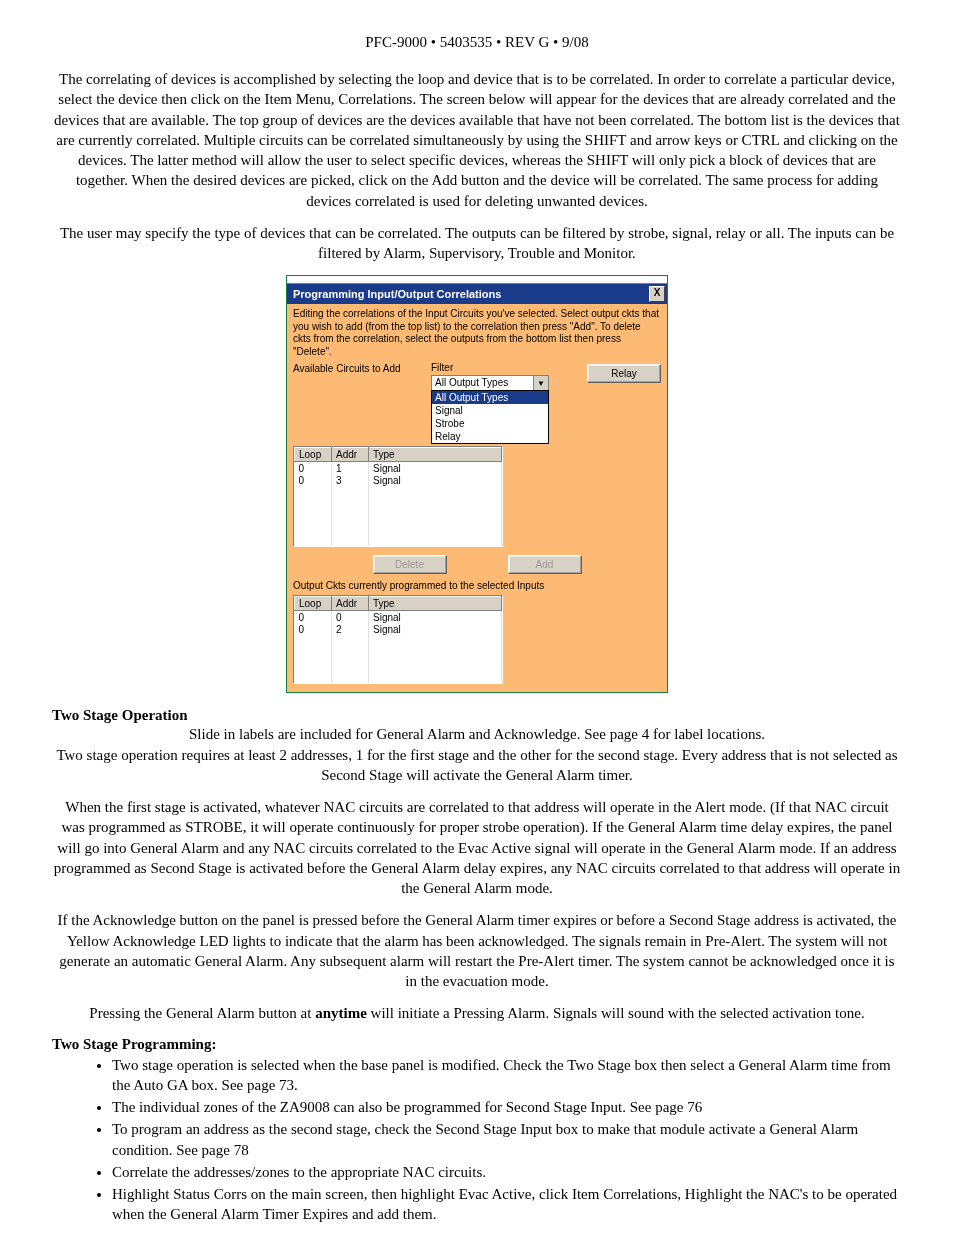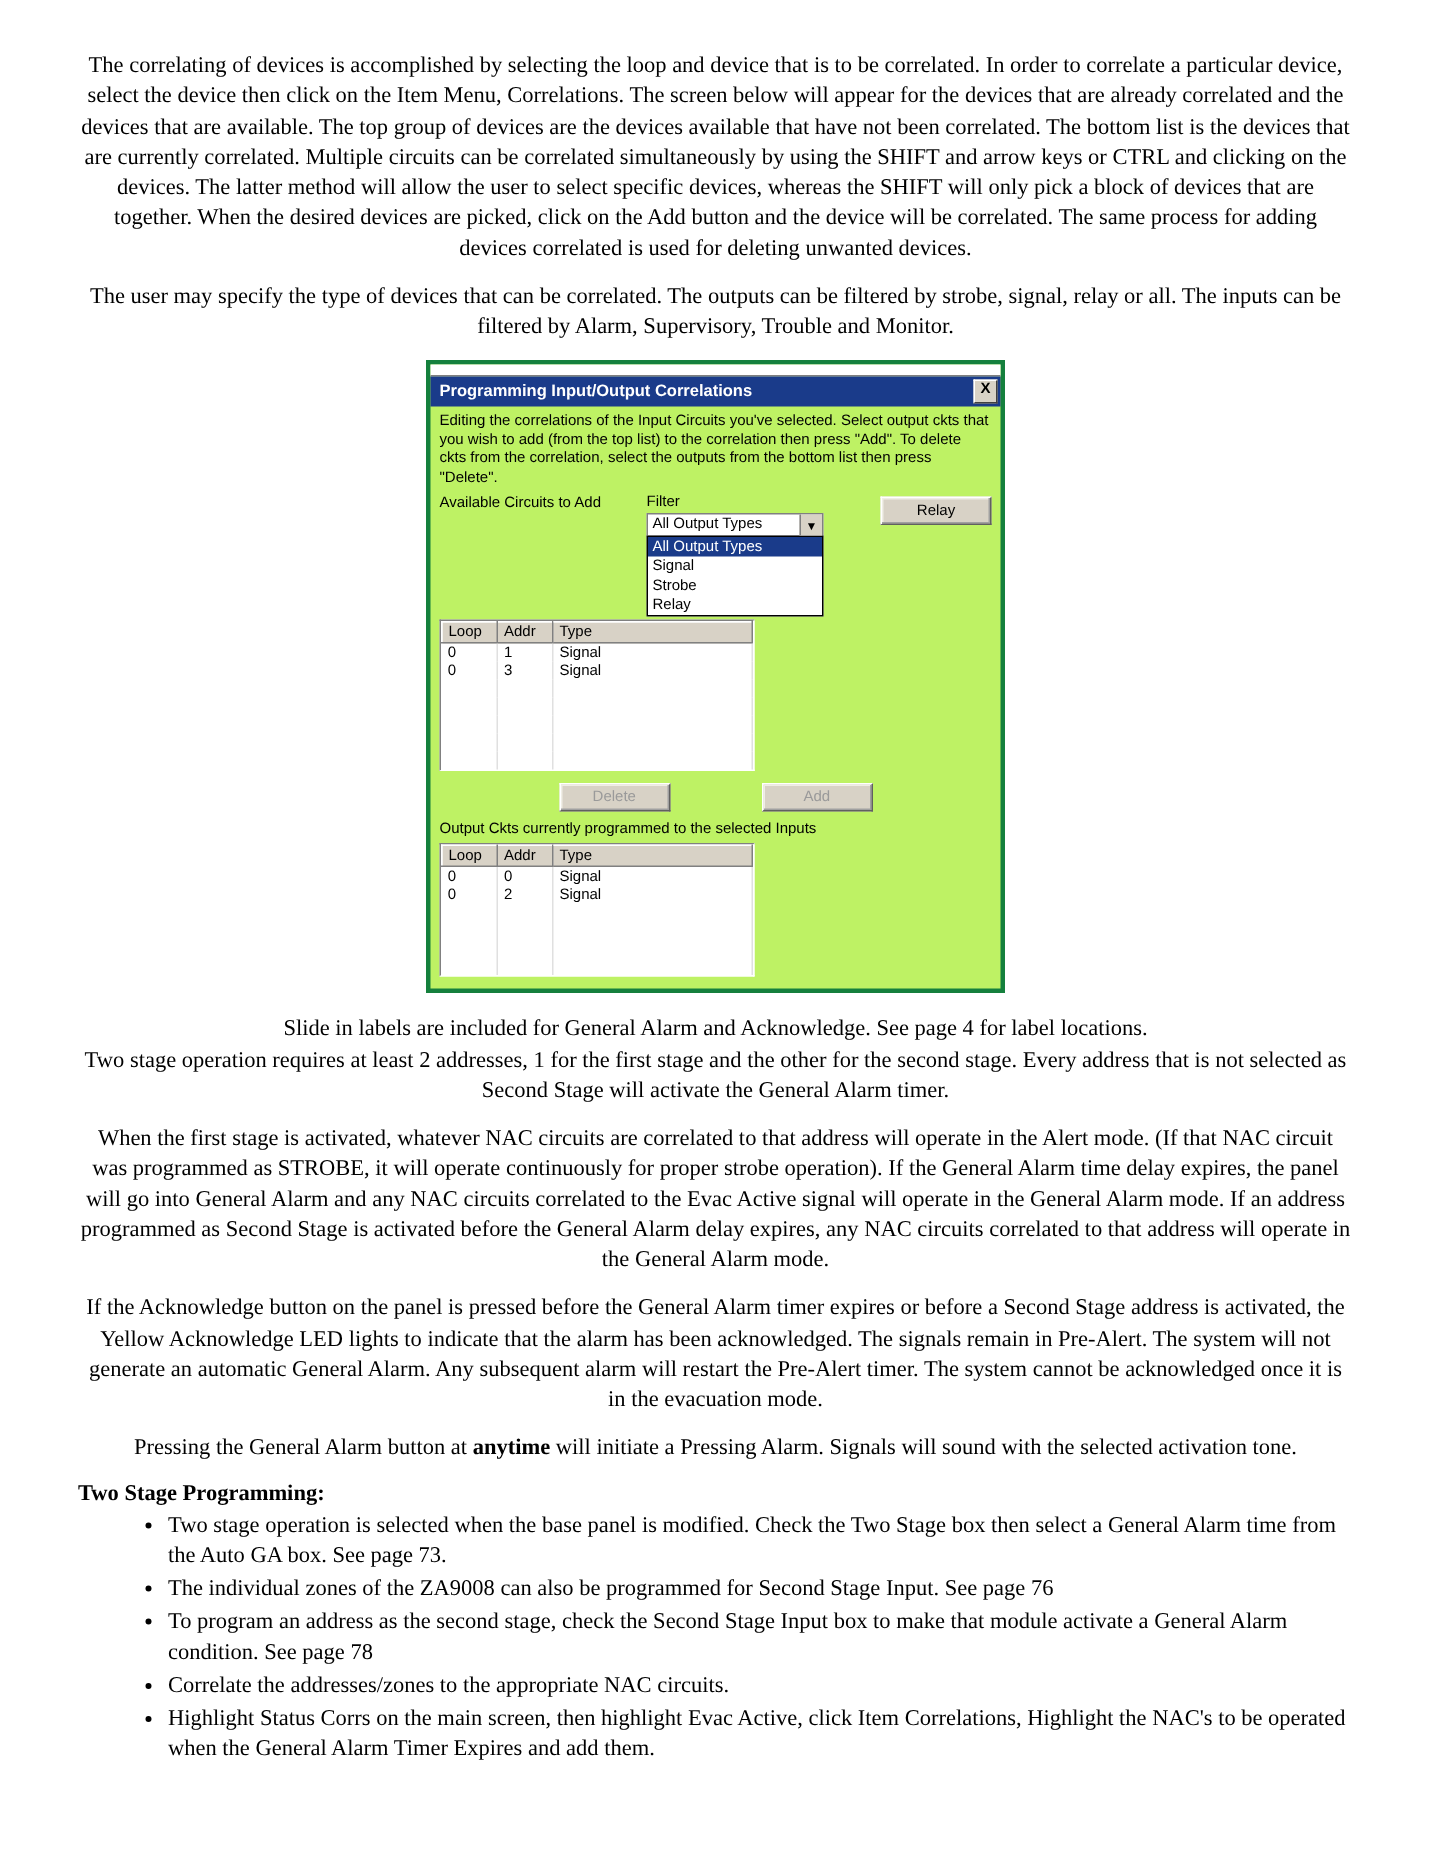--- a/index.html
+++ b/index.html
@@ -42,22 +42,22 @@
   }
   ul.bullets li {
     padding-left: 0;
     margin-bottom: 2px;
     line-height: 1.35;
   }
 
   
   .dialog {
     width: 380px;
-    border: 3px solid #15803d;
-    background: #bef264;
+    border: 1px solid #15803d;
+    background: #fdba74;
     font-family: Tahoma, Arial, sans-serif;
     font-size: 10px;
     color: #000;
     position: relative;
   }
   .dialog .truncated {
     height: 7px;
     background: #fff;
     border-bottom: 1px solid #808080;
     overflow: hidden;
@@ -206,20 +206,21 @@
   .dialog .prog-label {
     font-size: 10px;
     margin-bottom: 4px;
   }
 </style>
 </head>
 <body>
 
 <div class="page">
 
+  <div class="header-line">PFC-9000 • 5403535 • REV G • 9/08</div>
 
   <p class="para">The correlating of devices is accomplished by selecting the loop and device that is to be correlated. In order to correlate a particular device, select the device then click on the Item Menu, Correlations. The screen below will appear for the devices that are already correlated and the devices that are available. The top group of devices are the devices available that have not been correlated. The bottom list is the devices that are currently correlated. Multiple circuits can be correlated simultaneously by using the SHIFT and arrow keys or CTRL and clicking on the devices. The latter method will allow the user to select specific devices, whereas the SHIFT will only pick a block of devices that are together. When the desired devices are picked, click on the Add button and the device will be correlated. The same process for adding devices correlated is used for deleting unwanted devices.</p>
   <p class="para">The user may specify the type of devices that can be correlated. The outputs can be filtered by strobe, signal, relay or all. The inputs can be filtered by Alarm, Supervisory, Trouble and Monitor.</p>
 
   <div class="centered-figure">
     <div class="dialog">
       <div class="truncated"></div>
       <div class="titlebar">
         <span>Programming Input/Output Correlations</span>
         <span class="xbtn">X</span>
@@ -341,20 +342,21 @@
                   <td></td>
                   <td></td>
                 </tr>
           </tbody>
             </table>
         </div>
       </div>
     </div>
   </div>
 
+  <div class="section-heading">Two Stage Operation</div>
   <div class="para" style="margin-bottom:0;">Slide in labels are included for General Alarm and Acknowledge. See page 4 for label locations.</div>
   <p class="para">Two stage operation requires at least 2 addresses, 1 for the first stage and the other for the second stage. Every address that is not selected as Second Stage will activate the General Alarm timer.</p>
   <p class="para">When the first stage is activated, whatever NAC circuits are correlated to that address will operate in the Alert mode. (If that NAC circuit was programmed as STROBE, it will operate continuously for proper strobe operation). If the General Alarm time delay expires, the panel will go into General Alarm and any NAC circuits correlated to the Evac Active signal will operate in the General Alarm mode. If an address programmed as Second Stage is activated before the General Alarm delay expires, any NAC circuits correlated to that address will operate in the General Alarm mode.</p>
   <p class="para">If the Acknowledge button on the panel is pressed before the General Alarm timer expires or before a Second Stage address is activated, the Yellow Acknowledge LED lights to indicate that the alarm has been acknowledged. The signals remain in Pre-Alert. The system will not generate an automatic General Alarm. Any subsequent alarm will restart the Pre-Alert timer. The system cannot be acknowledged once it is in the evacuation mode.</p>
   <p class="para">
     <span>Pressing the General Alarm button at </span><span class="bold">anytime</span><span> will initiate a Pressing Alarm. Signals will sound with the selected activation tone.</span>
   </p>
 
   <div class="section-heading">Two Stage Programming:</div>
   <ul class="bullets">

